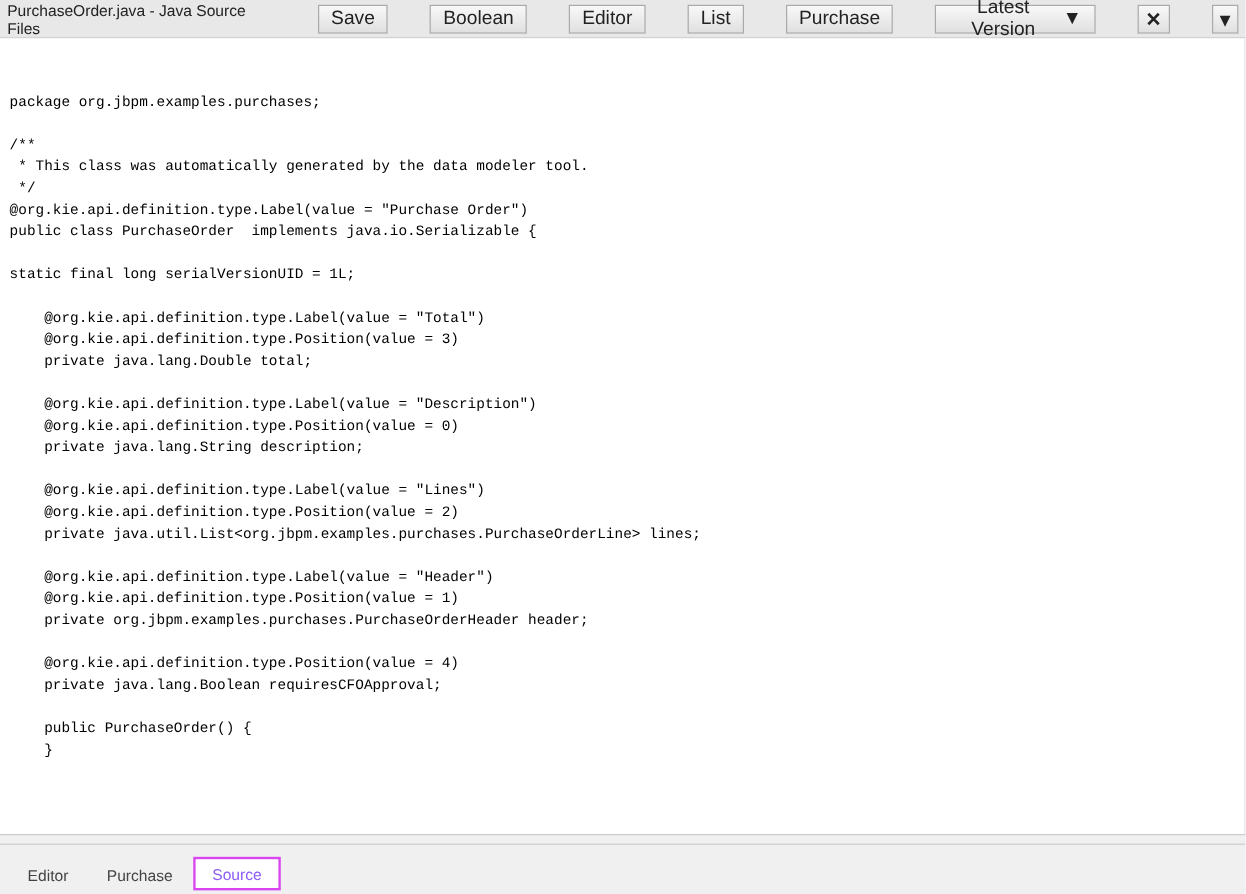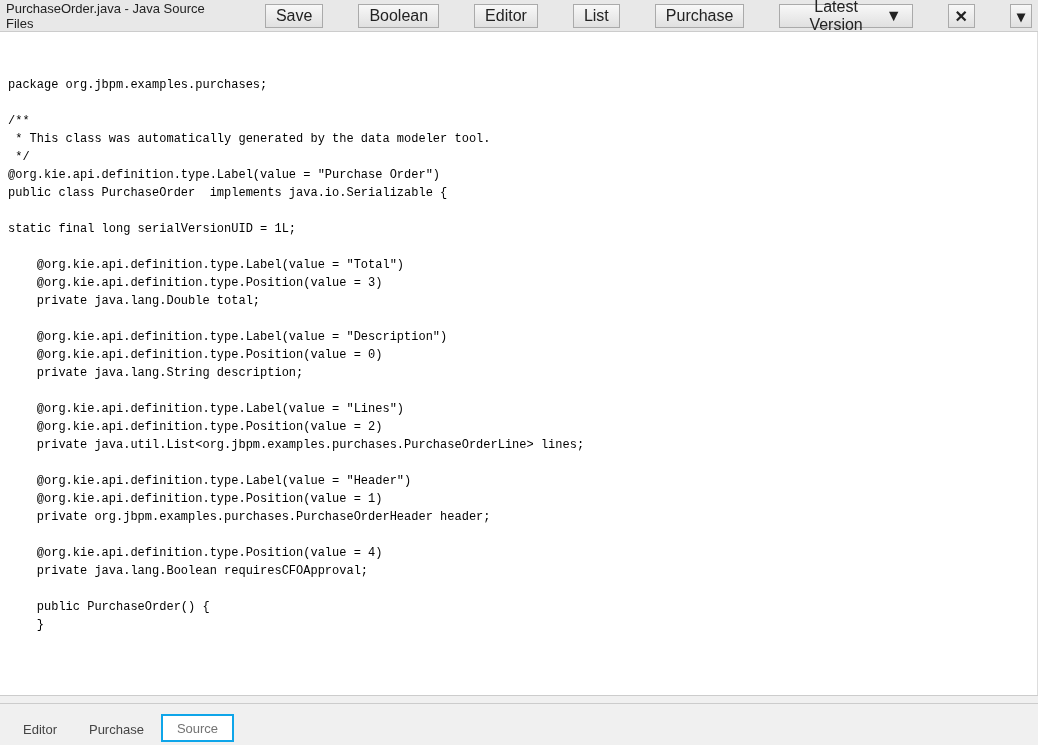--- a/index.html
+++ b/index.html
@@ -117,23 +117,23 @@
       font-size: 13px;
       color: #444;
       margin-right: 2px;
       background: transparent;
       height: 28px;
       display: flex;
       align-items: flex-end;
     }
 
     .tab-item.active {
-      border: 2px solid #0ea5e9;
+      border: 2px solid #d946ef;
       background: #fff;
-      color: #737373;
+      color: #8b5cf6;
       font-weight: normal;
     }
 
     .resize-handle {
       width: 100%;
       height: 8px;
       background: #f0f0f0;
       border-top: 1px solid #ccc;
       cursor: ns-resize;
       flex-shrink: 0;

